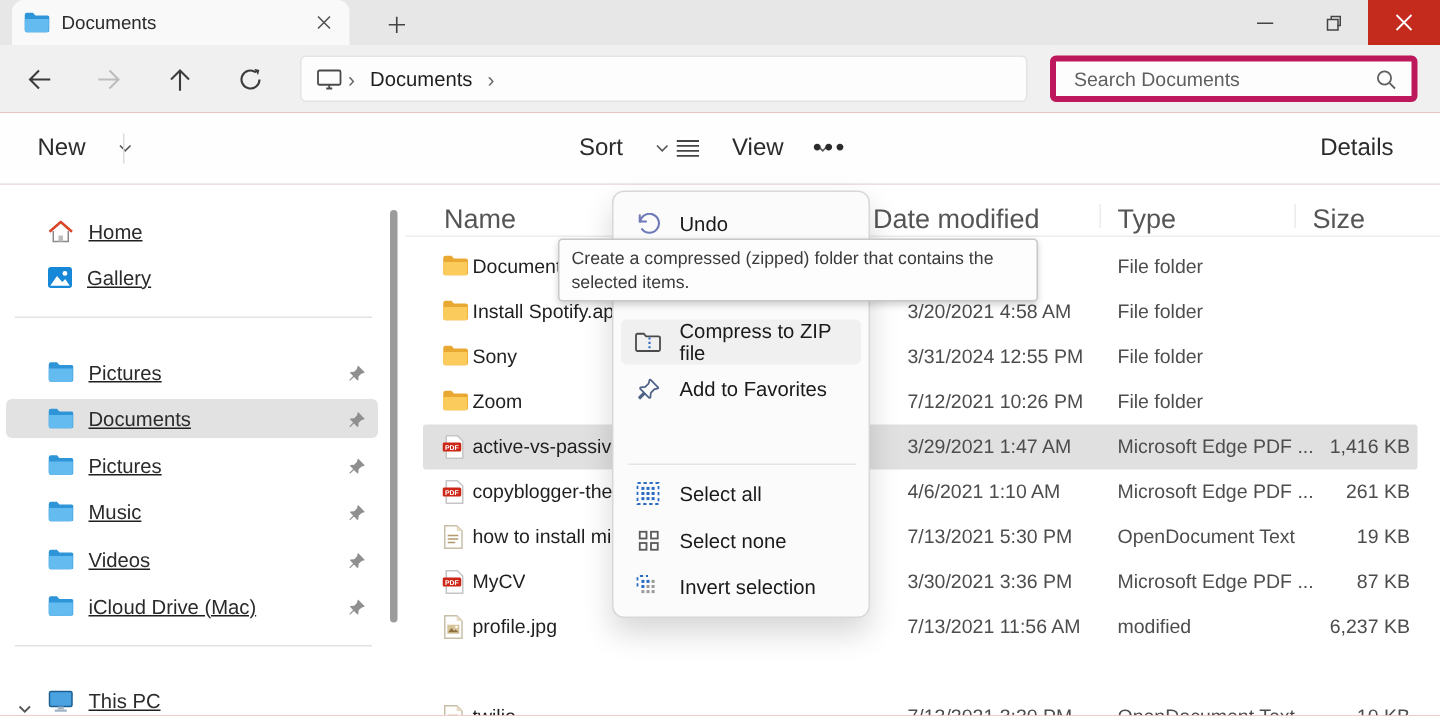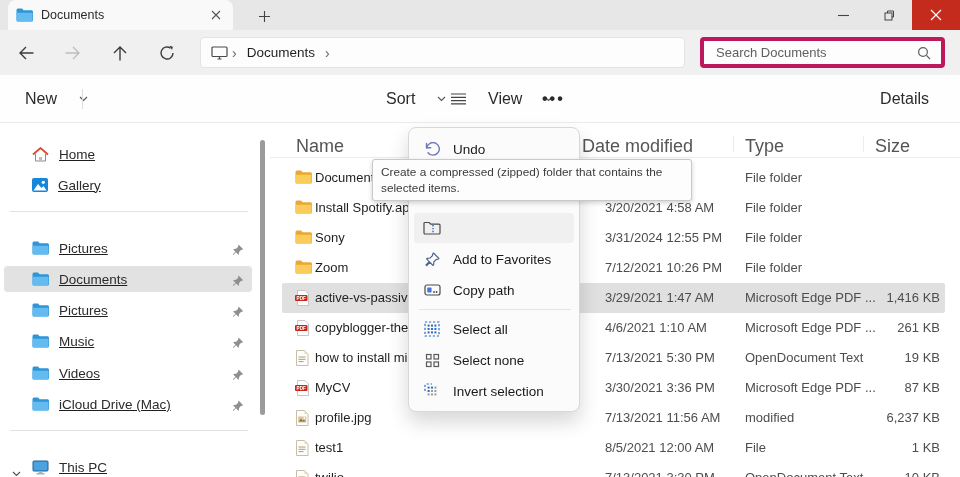--- a/index.html
+++ b/index.html
@@ -388,31 +388,20 @@
           <path d="M9.5.5L13 4H9.5z" fill="#e8dcc0"></path>
           <rect x="3.2" y="6.5" width="8" height="6" fill="#d8c49a"></rect>
           <path d="M3.8 11.5l2.2-2.8 1.7 2 1-1 2 1.8z" fill="#8c6f3f"></path>
           <circle cx="9.3" cy="8" r=".9" fill="#fff"></circle>
             </svg></span>
         <span class="fname">profile.jpg</span>
         <span class="fdate">7/13/2021 11:56 AM</span>
         <span class="ftype">modified</span>
         <span class="fsize">6,237 KB</span>
       </div>
-      <div class="frow" style="top:310px">
-        <span class="fic"><svg width="14" height="16" viewBox="0 0 14 16">
-          <path d="M1.5.5h8L13 4v11.5H1.5z" fill="#fdfdfd" stroke="#c9bfa8"></path>
-          <path d="M9.5.5L13 4H9.5z" fill="#e8dcc0"></path>
-          <path d="M3.5 7h7M3.5 9.3h7M3.5 11.6h5" stroke="#b39a6a"></path>
-            </svg></span>
-        <span class="fname">test1</span>
-        <span class="fdate">8/5/2021 12:00 AM</span>
-        <span class="ftype">File</span>
-        <span class="fsize">1 KB</span>
-      </div>
       <div class="frow" style="top:340px">
         <span class="fic"><svg width="14" height="16" viewBox="0 0 14 16">
           <path d="M1.5.5h8L13 4v11.5H1.5z" fill="#fdfdfd" stroke="#c9bfa8"></path>
           <path d="M9.5.5L13 4H9.5z" fill="#e8dcc0"></path>
           <path d="M3.5 7h7M3.5 9.3h7M3.5 11.6h5" stroke="#b39a6a"></path>
             </svg></span>
         <span class="fname">twilio</span>
         <span class="fdate">7/13/2021 3:30 PM</span>
         <span class="ftype">OpenDocument Text</span>
         <span class="fsize">10 KB</span>
@@ -429,39 +418,29 @@
         </span>
         <span>Undo</span>
       </div>
       <div class="mitem hov" style="top:85px">
         <span class="micon">
           <svg width="18" height="14" viewBox="0 0 18 14">
             <path d="M1 2.5a1 1 0 0 1 1-1h4.2L7.7 3.2H16a1 1 0 0 1 1 1v7.8a1 1 0 0 1-1 1H2a1 1 0 0 1-1-1z" fill="none" stroke="#4a4a4a" stroke-width="1.2"></path>
             <path d="M10 4v1.4m0 1.5v1.4m0 1.5v1.4" stroke="#2b6bc4" stroke-width="1.4"></path>
             </svg>
         </span>
+        <span>Compress to ZIP file</span>
       </div>
       <div class="mitem" style="top:116px">
         <span class="micon">
           <svg width="15" height="15" viewBox="0 0 14 14">
             <path d="M8.2 1.2l4.6 4.6c.2.2.1.6-.2.7l-2.2.6-2.1 2.1-.3 2.8c0 .4-.5.5-.8.3L4.6 9.7l-3 3-.6-.7 3-3L1.7 6.7c-.2-.2-.1-.7.3-.8l2.8-.3 2.1-2.1.6-2.2c.1-.3.5-.4.7-.1z" fill="none" stroke="#4f6288" stroke-width="1.1"></path>
             </svg>
         </span>
         <span>Add to Favorites</span>
-      </div>
-      <div class="mitem" style="top:147px">
-        <span class="micon">
-          <svg width="17" height="14" viewBox="0 0 17 14">
-            <rect x="1" y="2" width="15" height="10" rx="2" fill="none" stroke="#4a4a4a" stroke-width="1.2"></rect>
-            <rect x="3.2" y="4.6" width="4.4" height="4.8" rx="0.8" fill="#4a74d8"></rect>
-            <circle cx="10" cy="9" r=".9" fill="#4a4a4a"></circle>
-            <circle cx="12.6" cy="9" r=".9" fill="#4a4a4a"></circle>
-            </svg>
-        </span>
-        <span>Copy path</span>
       </div>
       <div class="msep" style="top:181px"></div>
       <div class="mitem" style="top:186px">
         <span class="micon">
           <svg width="16" height="16" viewBox="0 0 16 16">
             <rect x="1" y="1" width="14" height="14" fill="none" stroke="#2b6bc4" stroke-width="1.2" stroke-dasharray="2.2 1.8"></rect>
             <g fill="#2b6bc4">
               <rect x="3.6" y="3.6" width="2" height="2"></rect>
                 <rect x="7" y="3.6" width="2" height="2"></rect>
                 <rect x="10.4" y="3.6" width="2" height="2"></rect>

